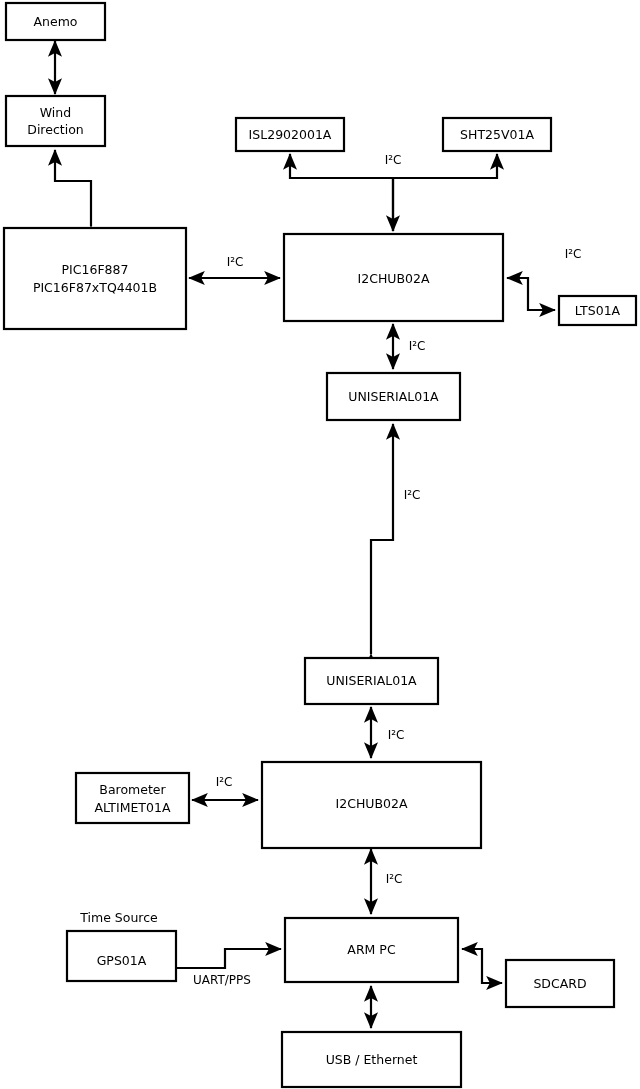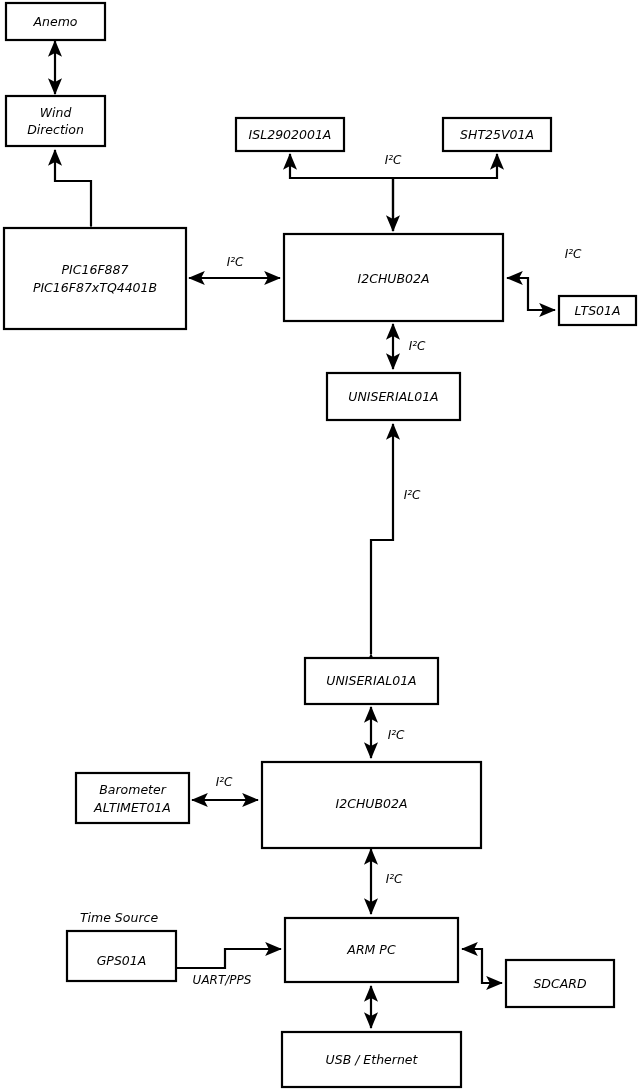--- a/index.html
+++ b/index.html
@@ -7,21 +7,20 @@
     padding: 0;
     background: #ffffff;
   }
   #diagram-root {
     position: relative;
     width: 640px;
     height: 1089px;
     background: #ffffff;
     font-family: "DejaVu Sans", "Liberation Sans", sans-serif;
     overflow: hidden;
-    font-style: italic;
   }
   svg.canvas {
     position: absolute;
     top: 0;
     left: 0;
     width: 640px;
     height: 1089px;
   }
   .nodebox {
     fill: #ffffff;

